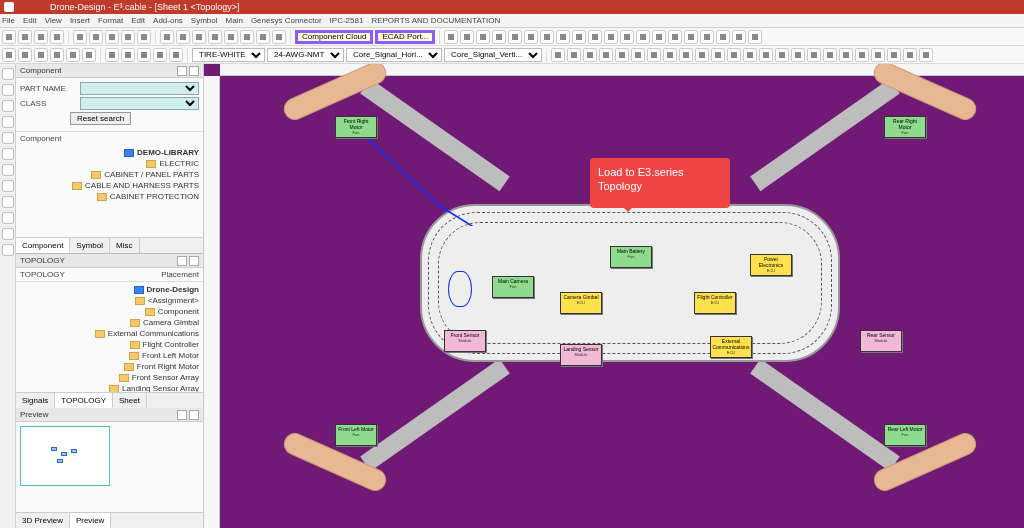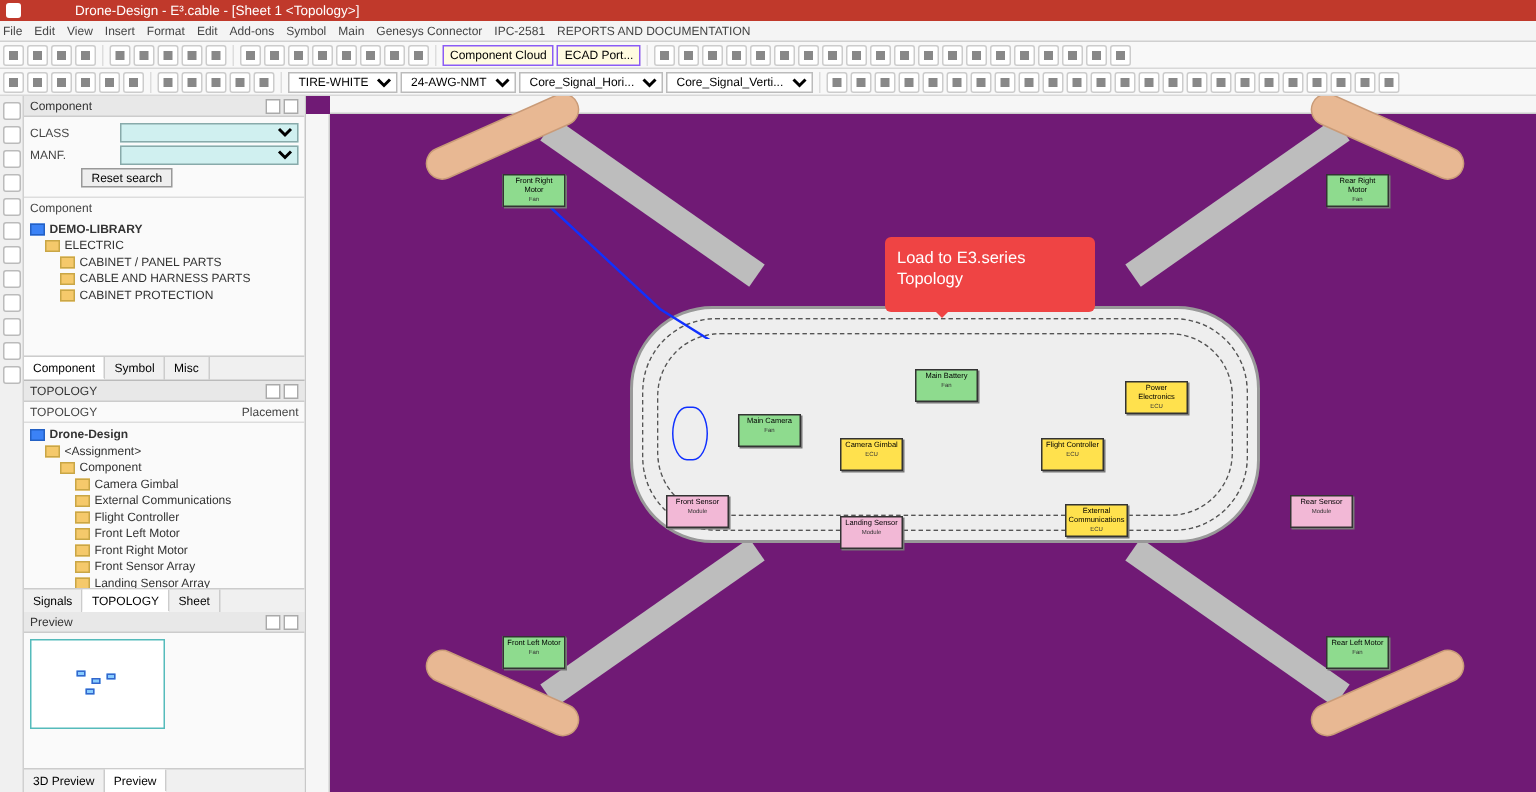--- a/index.html
+++ b/index.html
@@ -12,43 +12,43 @@
 
 .menubar { height:14px; background:#f4f4f4; display:flex; align-items:center; padding:0 2px; border-bottom:1px solid #d0d0d0; }
 .menubar span { margin-right:8px; color:#444; cursor:pointer; }
 
 
 .toolbar { height:18px; background:#f8f8f8; border-bottom:1px solid #d8d8d8; display:flex; align-items:center; padding:0 2px; gap:2px; overflow:hidden; }
 .tbtn { width:14px; height:14px; background:#fff; border:1px solid #ccc; border-radius:2px; flex-shrink:0; cursor:pointer; position:relative; }
 .tbtn::after { content:""; position:absolute; inset:3px; background:#888; }
 .tsel { height:14px; font-size:8px; border:1px solid #bbb; background:#fff; padding:0 2px; }
 .tsep { width:1px; height:14px; background:#ddd; margin:0 2px; }
-.tchip { height:14px; padding:0 4px; border:1px solid #8b5cf6; background:#fffbe0; display:flex; align-items:center; font-size:8px;}
+.tchip { height:14px; padding:0 4px; border:3px solid #8b5cf6; background:#fffbe0; display:flex; align-items:center; font-size:8px;}
 
 
 .layout { display:flex; height:calc(528px - 14px - 14px - 18px - 18px); }
 .gutter { width:16px; background:#f0f0f0; border-right:1px solid #d0d0d0; display:flex; flex-direction:column; gap:4px; padding:4px 2px; }
 .gbtn { width:12px; height:12px; background:#fff; border:1px solid #bbb; border-radius:2px; cursor:pointer; }
 
 .sidepanel { width:188px; background:#fafafa; border-right:1px solid #c8c8c8; display:flex; flex-direction:column; }
 .panel-head { height:14px; background:#e8e8e8; border-bottom:1px solid #ccc; display:flex; align-items:center; padding:0 4px; font-size:8px; color:#333; justify-content:space-between;}
 .panel-head .pbtns { display:flex; gap:2px; }
 .pbtn { width:10px; height:10px; border:1px solid #aaa; background:#fff; cursor:pointer; }
 
 
 .compsearch { padding:4px; border-bottom:1px solid #ddd; }
 .row { display:flex; align-items:center; margin-bottom:2px; }
 .row label { width:60px; color:#444; font-size:8px; }
 .row select { flex:1; height:13px; font-size:8px; border:1px solid #8aa; background:#d0f0f0; }
-.row .reset { margin-left:34px; font-size:8px; padding:1px 6px; border:1px solid #999; background:#eee; cursor:pointer; }
+.row .reset { margin-left:50px; font-size:8px; padding:1px 6px; border:1px solid #999; background:#eee; cursor:pointer; }
 .row .custom-val { background:#3bb0ff; color:#fff; padding:0 4px; height:13px; display:flex; align-items:center; font-size:7px; }
 
 
 .tree { flex:1; overflow:auto; padding:2px 4px; font-size:8px; color:#333; }
-.tree .lbl { padding:1px 0; display:flex; align-items:center; gap:3px; white-space:nowrap; }
+.tree .lbl { padding:1px 0; display:flex; align-items:center; gap:3px; white-space:nowrap;justify-content:flex-end; }
 .tree .fld { width:10px; height:8px; background:#f5c96b; border:1px solid #c9a646; }
 .tree .fldb { background:#3b82f6; border-color:#2360c4; }
 .tree .i1 { padding-left:10px; } .tree .i2{padding-left:20px;} .tree .i3{padding-left:30px;}
 
 
 .tabs { height:16px; border-top:1px solid #ccc; display:flex; align-items:stretch; background:#f0f0f0; }
 .tab { padding:0 6px; border-right:1px solid #ccc; display:flex; align-items:center; cursor:pointer; }
 .tab.active { background:#fff; border-bottom:1px solid #fff; }
 
 
@@ -222,25 +222,25 @@
   <div class="sidepanel">
     <div class="panel-head">
       <span>Component</span>
       <span class="pbtns">
           <span class="pbtn"></span>
           <span class="pbtn"></span>
         </span>
     </div>
     <div class="compsearch">
       <div class="row">
+          <label>PART NAME</label>
+          <select><option></option></select>
+        </div>
+      <div class="row">
           <label>CLASS</label>
-          <select><option></option></select>
-        </div>
-      <div class="row">
-          <label>MANF.</label>
           <select><option></option></select>
         </div>
       <div class="row">
           <button class="reset">Reset search</button>
         </div>
     </div>
     <div style="padding:2px 4px;color:#444;">Component</div>
     <div class="tree" style="max-height:115px;">
       <div class="lbl">
           <span class="fld fldb"></span>

